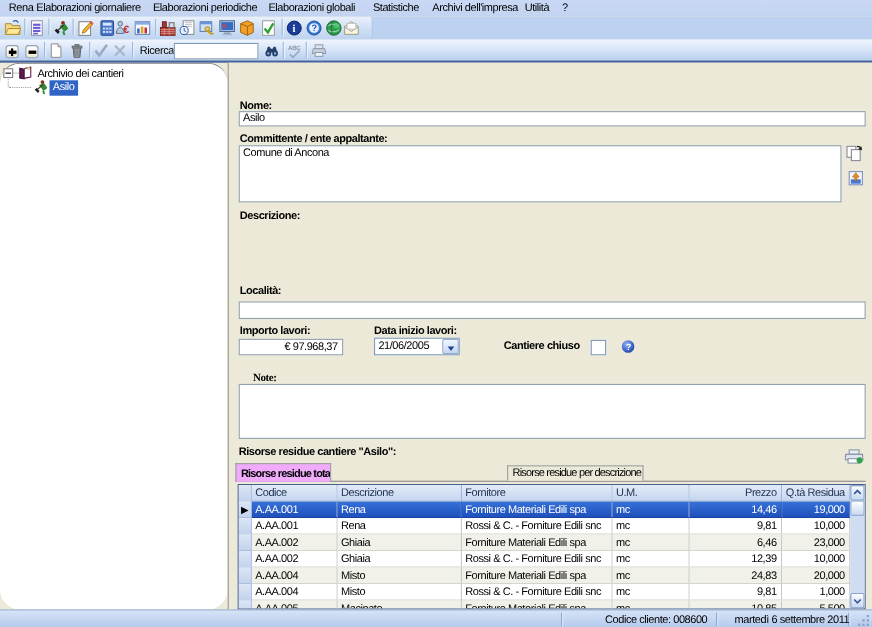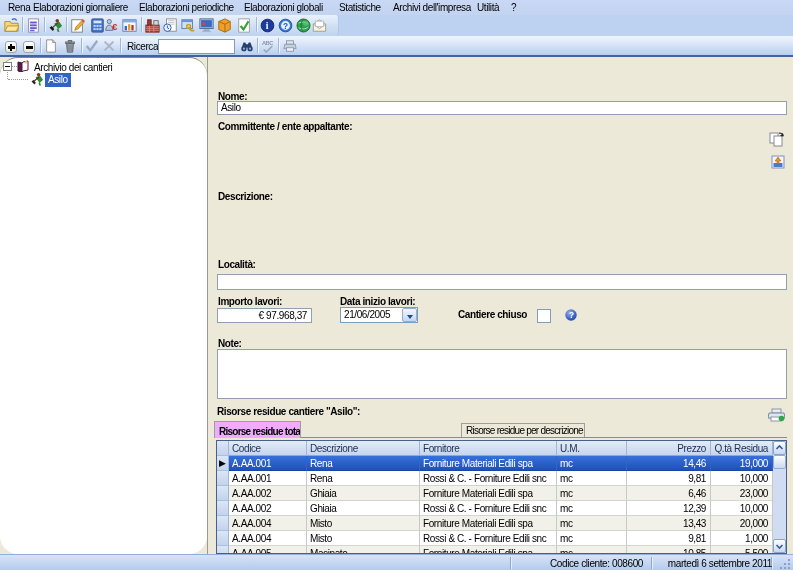--- a/index.html
+++ b/index.html
@@ -232,20 +232,23 @@
   <div class="abs" style="left:45px; top:15px; background:#2f63c5; color:#fff; padding:1px 3px 2px;">Asilo</div>
 </div>
 <div id="split"></div>
 
 <div id="form">
   <div class="lbl" style="left:7px; top:34px;">Nome:</div>
   <div class="inp" style="left:6px; top:44px; width:570px; height:14px;">
       <span class="tx" style="top:0px;">Asilo</span>
     </div>
   <div class="lbl" style="left:7px; top:64px;">Committente / ente appaltante:</div>
+  <div class="inp" style="left:6px; top:75px; width:548px; height:52px;">
+      <span class="tx">Comune di Ancona</span>
+    </div>
   <svg class="abs" style="left:558px; top:75px; width:16px; height:15px;" viewBox="0 0 16 15">
       <rect x="1" y="1" width="8" height="10" fill="#fff" stroke="#889"></rect>
       <rect x="5" y="4" width="8" height="10" fill="#fff" stroke="#889"></rect>
       <path d="M10 1c3 0 4 1 4 3" stroke="#222" fill="none" stroke-width="1.2"></path>
       <path d="M14 1l.5 3.5L11 4z" fill="#222"></path>
     </svg>
   <svg class="abs" style="left:560px; top:98px; width:14px; height:14px;" viewBox="0 0 14 14">
       <rect x="1" y="1" width="12" height="12" fill="#f4f6fa" stroke="#8090c0"></rect>
       <rect x="2.5" y="8" width="9" height="4" fill="#4a7ad0"></rect>
       <path d="M7 2l3 4H8v3H6V6H4z" fill="#e89020" stroke="#a05810" stroke-width=".5"></path>
@@ -270,21 +273,21 @@
       <defs>
         <radialGradient id="hg" cx="38%" cy="32%" r="78%">
           <stop offset="0" stop-color="#8fb2ee"></stop>
           <stop offset=".55" stop-color="#4a6fd0"></stop>
           <stop offset="1" stop-color="#1a3a9e"></stop>
         </radialGradient>
       </defs>
       <circle cx="6.5" cy="6.5" r="6.2" fill="url(#hg)"></circle>
       <text x="4.2" y="10" font-size="9" font-weight="bold" fill="#fff" font-family="Liberation Sans" letter-spacing="0">?</text>
     </svg>
-  <div class="lbl" style="left:7px; top:281px;">Note:</div>
+  <div class="lbl" style="left:19px; top:281px;font-family:Liberation Serif, serif;">Note:</div>
   <div class="inp" style="left:6px; top:292px; width:570px; height:50px;"></div>
   <div class="lbl" style="left:6px; top:349px;">Risorse residue cantiere "Asilo":</div>
   <svg class="abs" style="left:557px; top:351px; width:17px; height:14px;" viewBox="0 0 17 14">
       <rect x="4" y="1" width="9" height="4" fill="#e8ecf2" stroke="#8a96a8"></rect>
       <path d="M1 5h15l1 5H0z" fill="#dfe5ee" stroke="#7a8698"></path>
       <rect x="3" y="9" width="10" height="4" fill="#fff" stroke="#8a96a8"></rect>
       <circle cx="13.5" cy="10.5" r="2.8" fill="#2fa34f"></circle>
     </svg>
   <div class="abs" style="left:3px; top:380px; width:573px; height:1px; background:#898c8d;"></div>
   <div class="tab" style="left:3px; top:364px; width:87px; height:17px; background:#f0abfc; z-index:2; padding-top:4px;font-weight:bold;">Risorse residue totali</div>
@@ -397,21 +400,21 @@
         <div class="gc galt" style="left:90px;top:75px;width:113px;">
           <span>Misto</span>
         </div>
         <div class="gc galt" style="left:203px;top:75px;width:137px;">
           <span>Forniture Materiali Edili spa</span>
         </div>
         <div class="gc galt" style="left:340px;top:75px;width:70px;">
           <span>mc</span>
         </div>
         <div class="gc galt num" style="left:410px;top:75px;width:84px;">
-          <span>13,43</span>
+          <span>24,83</span>
         </div>
         <div class="gc galt num" style="left:494px;top:75px;width:62px;">
           <span>20,000</span>
         </div>
         <div class="gc gind" style="left:0;top:90px;width:12px;"></div>
         <div class="gc" style="left:12px;top:90px;width:78px;">
           <span>A.AA.004</span>
         </div>
         <div class="gc" style="left:90px;top:90px;width:113px;">
           <span>Misto</span>

